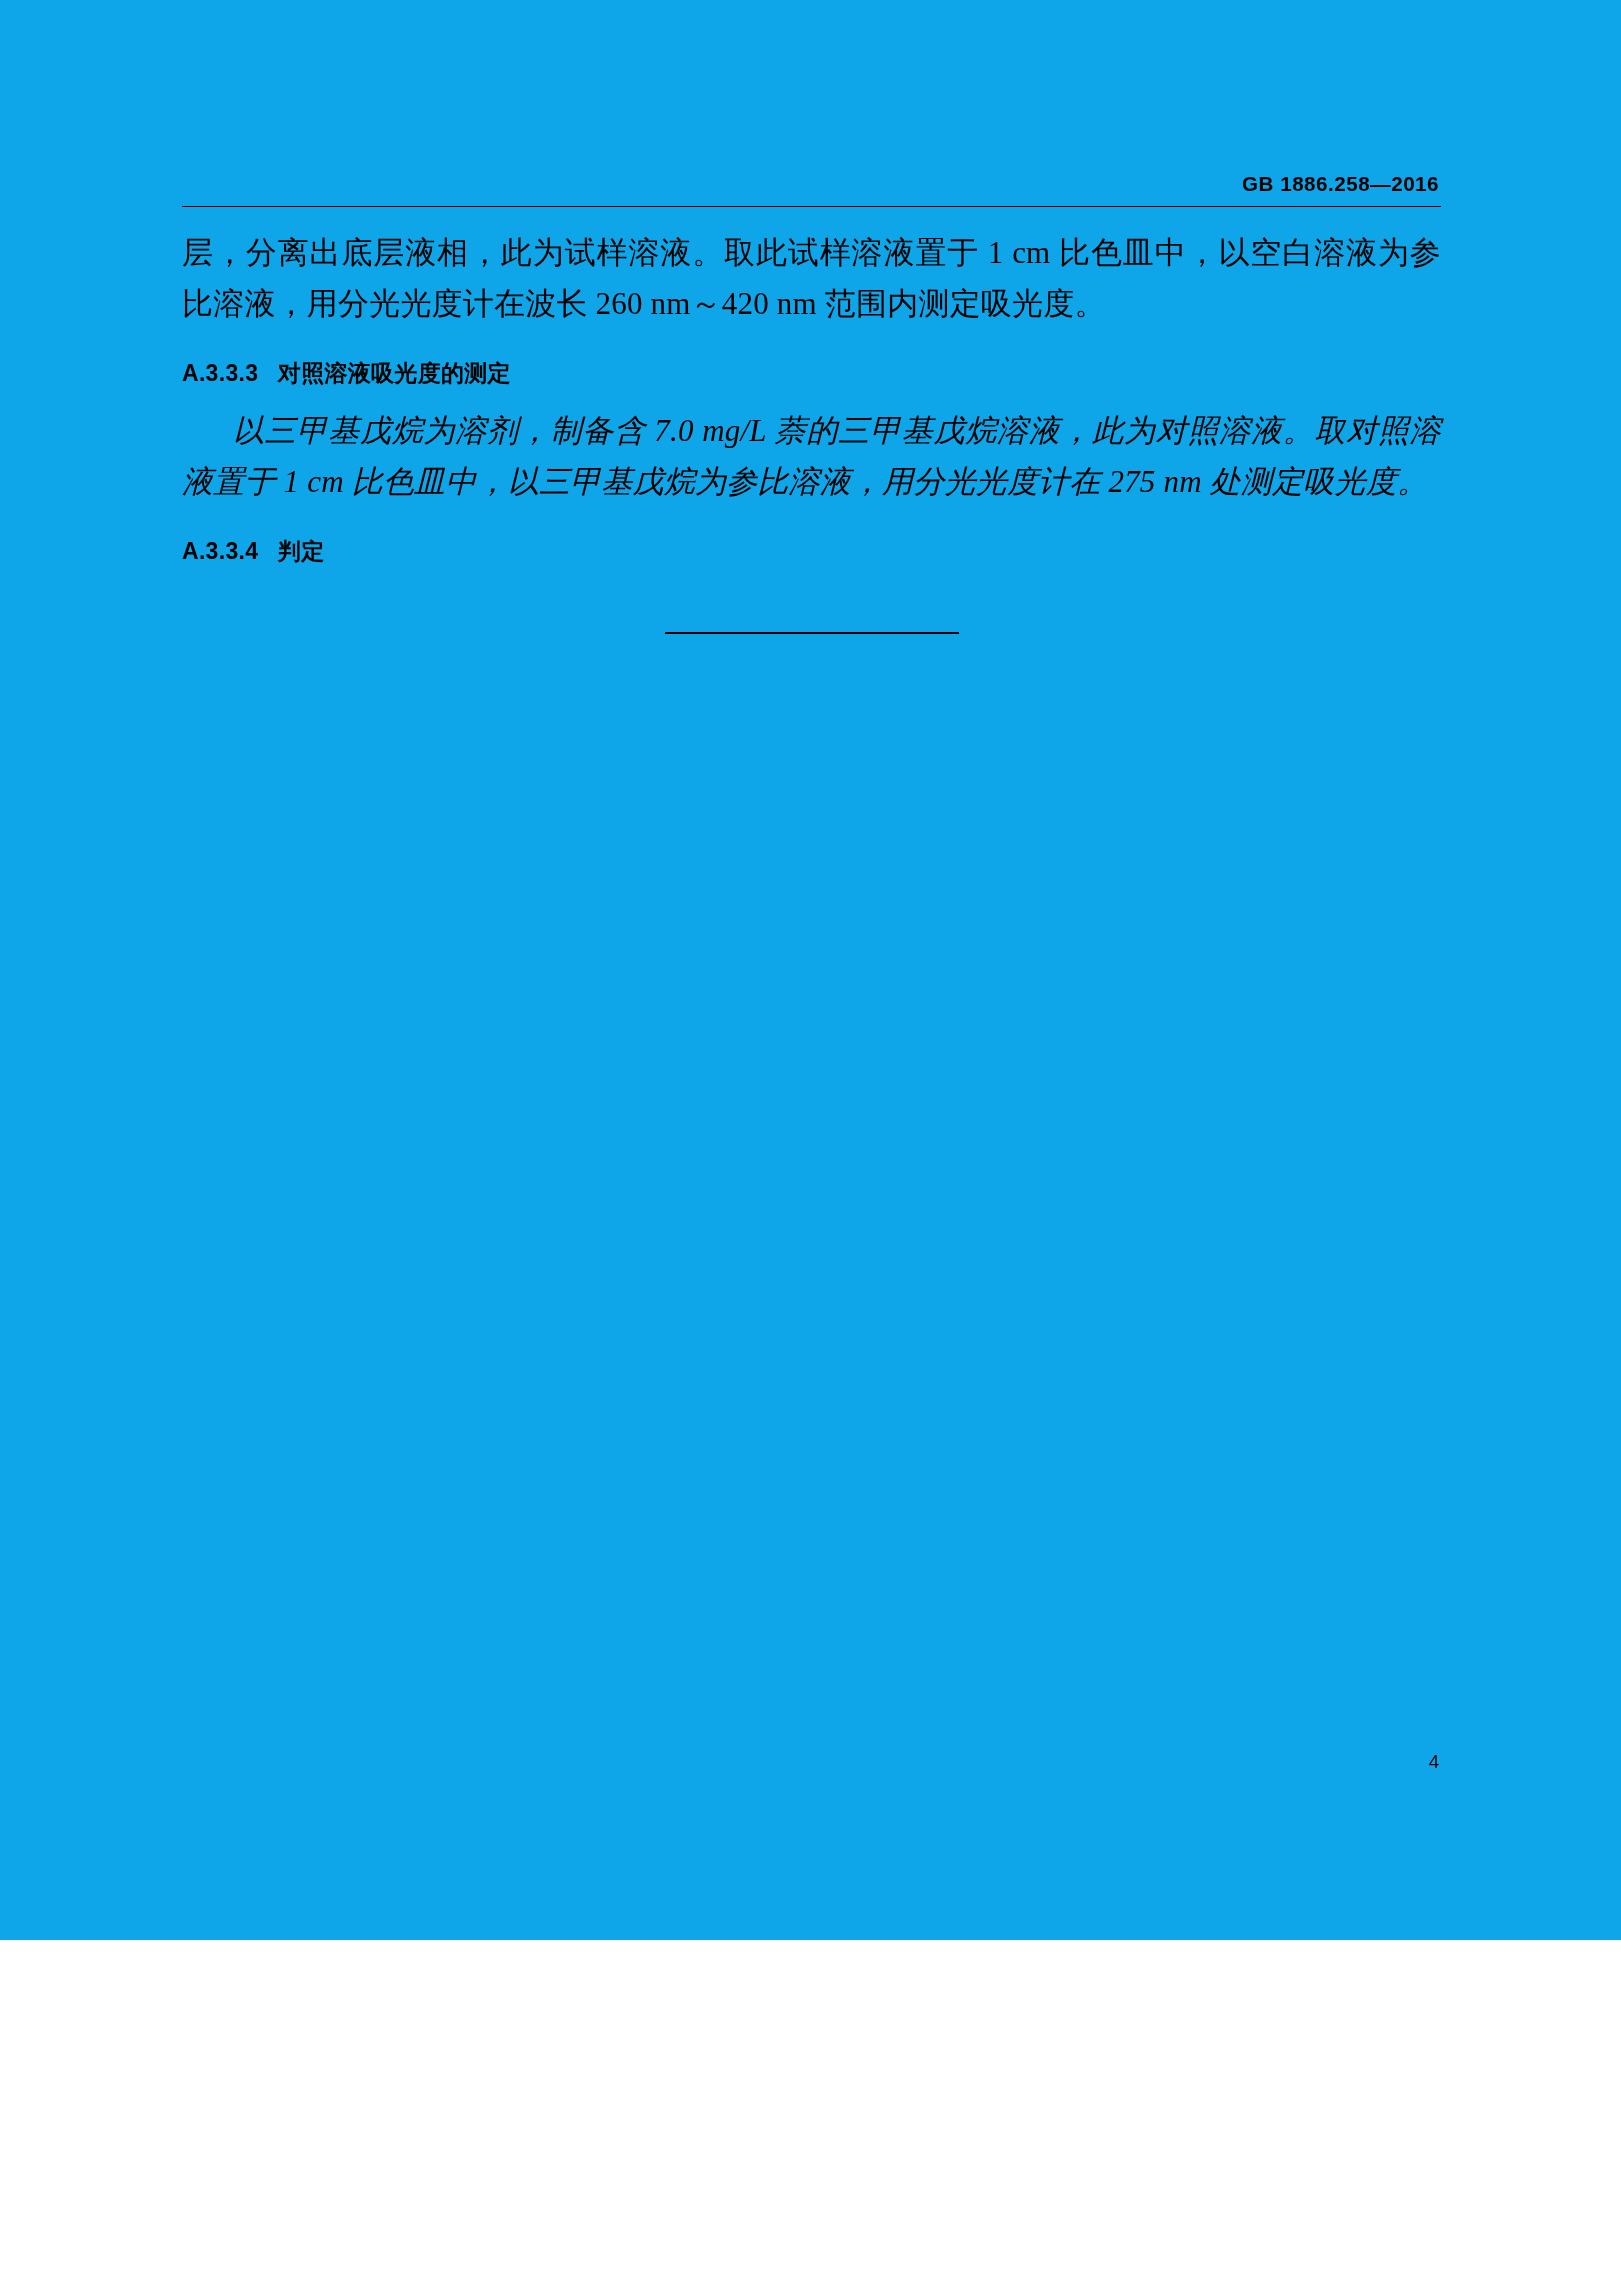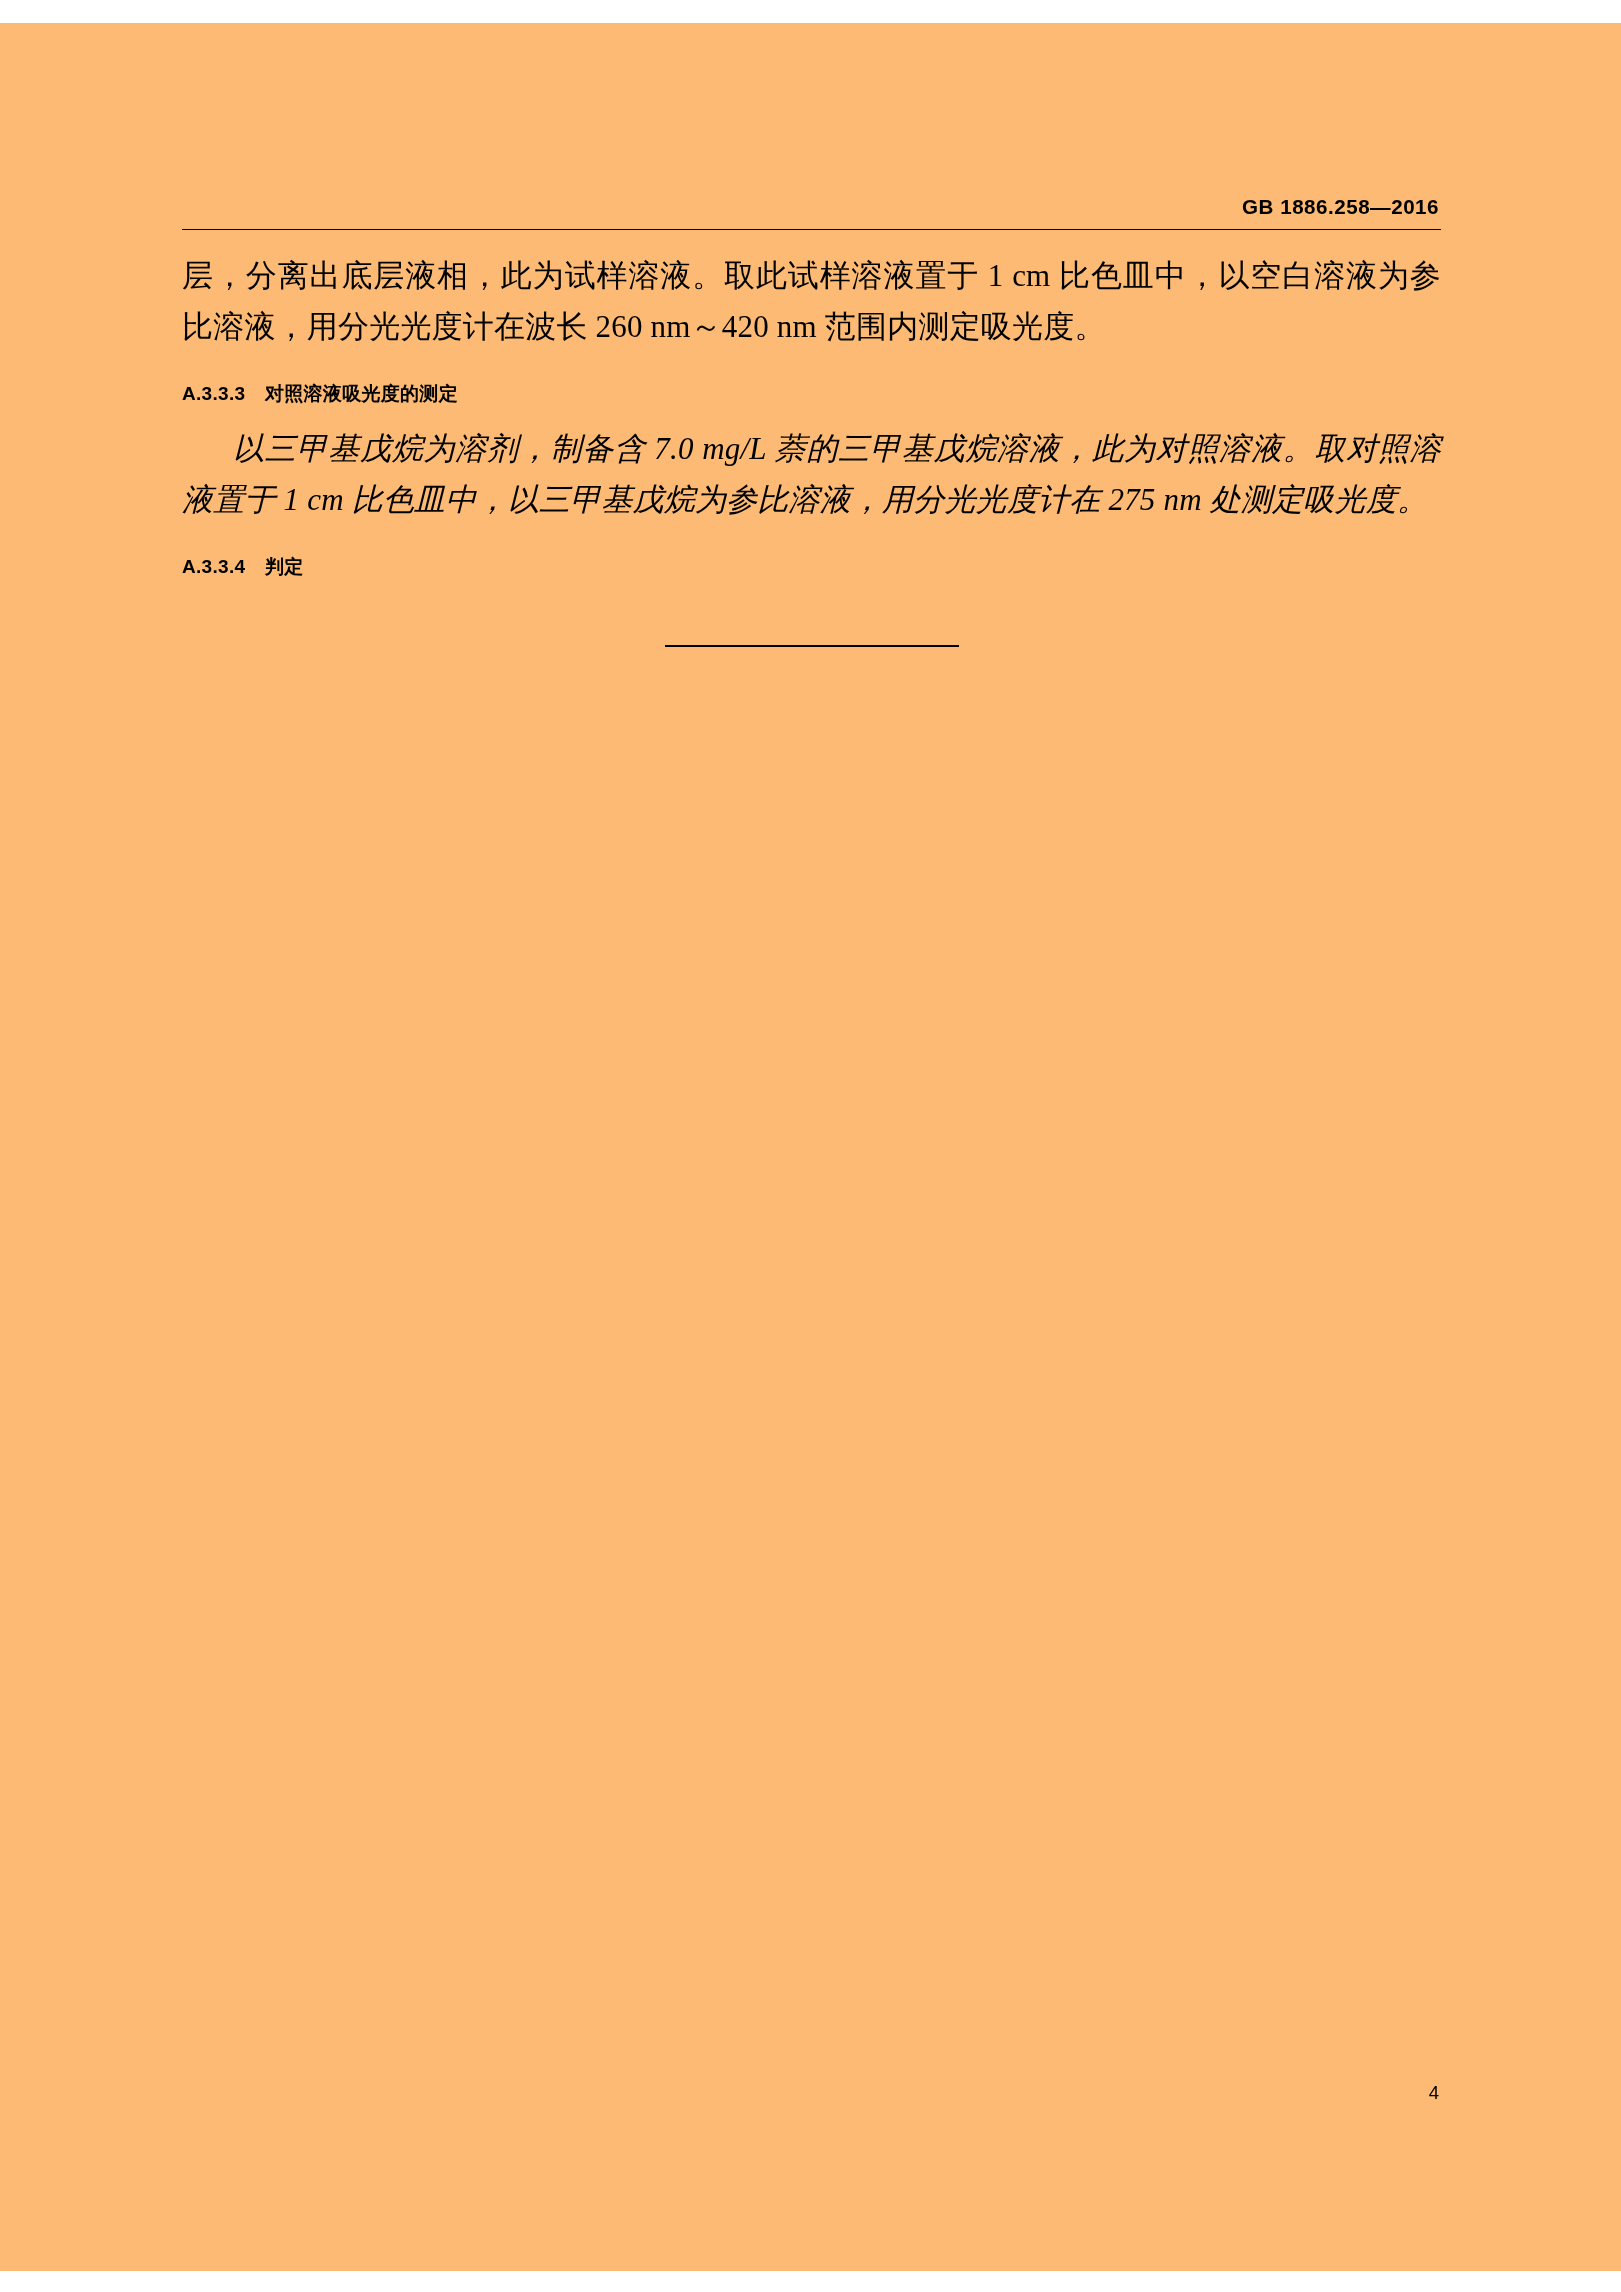--- a/index.html
+++ b/index.html
@@ -3,26 +3,25 @@
 <meta charset="utf-8">
 <style>
   html, body {
     margin: 0;
     padding: 0;
     background: #ffffff;
   }
   .page {
     position: relative;
     width: 1621px;
-    height: 2248px;
-    background: #fdba74;
+    height: 1940px;
+    background: #0ea5e9;
     font-family: "Liberation Serif", serif;
     color: #000000;
     box-sizing: border-box;
-    margin-top: 23px;
   }
   .content {
     position: absolute;
     left: 182px;
     top: 172px;
     width: 1259px;
   }
   .header-line {
     text-align: right;
     font-family: "Liberation Sans", sans-serif;
@@ -49,21 +48,21 @@
     text-justify: inter-ideograph;
     letter-spacing: 0.2px;
   }
   p.para.indent {
     text-indent: 51px;
     font-style: italic;
   }
   .sec-head {
     font-family: "Liberation Sans", sans-serif;
     font-weight: bold;
-    font-size: 19px;
+    font-size: 23px;
     margin: 29px 0 17.6px 0;
     letter-spacing: 0.3px;
   }
   .sec-head .num {
     margin-right: 19.6px;
   }
   .end-rule-wrap {
     margin-top: 65px;
     display: flex;
     justify-content: center;

